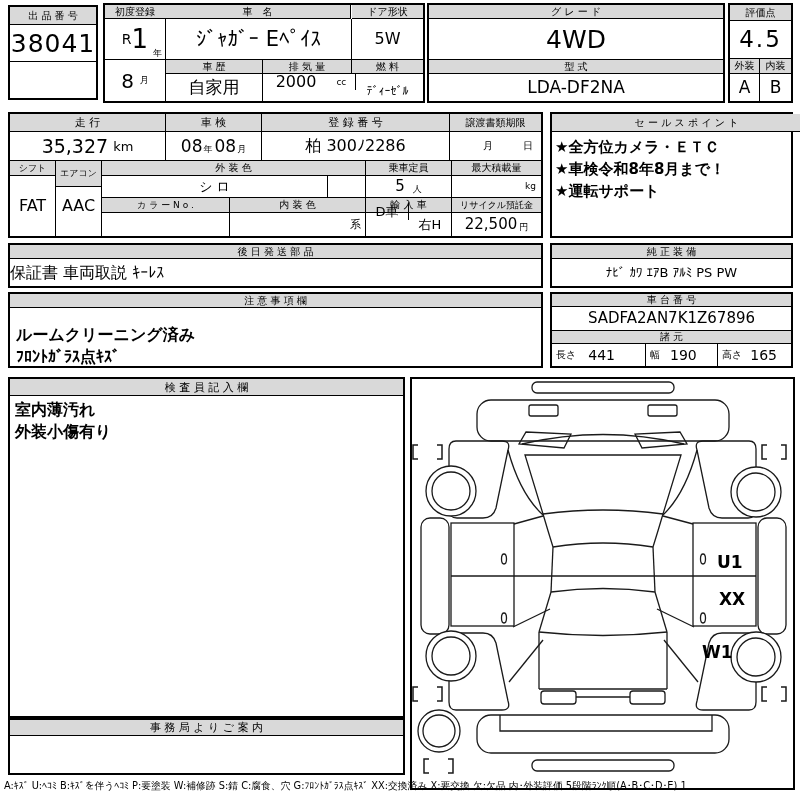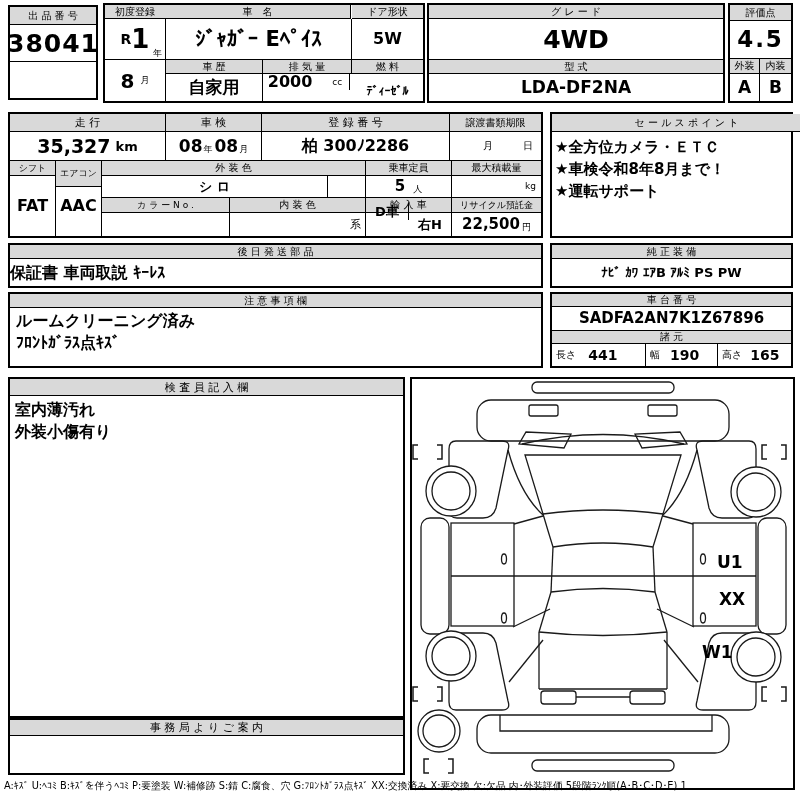--- a/index.html
+++ b/index.html
@@ -4,21 +4,21 @@
 <style>
   html,body{margin:0;padding:0;background:#fff}
   .sheet{position:relative;width:800px;height:800px;background:#fff;color:#000;
          font-family:"DejaVu Sans","Liberation Sans",sans-serif}
   .bx{position:absolute;border:2px solid #000;box-sizing:border-box;background:#fff}
   .c{position:absolute;box-sizing:border-box;display:flex;align-items:center;justify-content:center;
      white-space:nowrap;overflow:hidden;line-height:1}
   .hd{background:#d9d9d9;font-size:11px}
   .br{border-right:1px solid #000}
   .bb{border-bottom:1px solid #000}
-  .v{font-weight:bold}
+  .v{font-weight:normal}
   .left{justify-content:flex-start}
   .right{justify-content:flex-end}
   .lines{position:absolute;box-sizing:border-box;text-align:left}
   .lines div{font-weight:bold;font-size:16px;line-height:22px;white-space:nowrap}
   .legend{position:absolute;left:4px;top:780px;width:793px;font-size:9.8px;white-space:nowrap;overflow:hidden}
   svg text{font-family:"DejaVu Sans","Liberation Sans",sans-serif;font-weight:bold;fill:#000}
 </style>
 </head>
 <body>
 
@@ -39,21 +39,21 @@
     </div>
     <div class="c br" style="left:0;top:55px;width:61px;height:41px">
       <span class="v" style="font-size:20px">8</span>
       <span style="font-size:9px;margin-left:6px">月</span>
     </div>
     <div class="c hd br bb" style="left:60px;top:0;width:186px;height:14px;font-size:10px">車　名</div>
     <div class="c v br bb" style="left:61px;top:14px;width:186px;height:41px;font-size:21px">ｼﾞｬｶﾞｰ Eﾍﾟｲｽ</div>
     <div class="c hd br bb" style="left:61px;top:55px;width:97px;height:14px;font-size:10px">車 歴</div>
     <div class="c v br" style="left:61px;top:69px;width:97px;height:27px;font-size:17px">自家用</div>
     <div class="c hd br bb" style="left:158px;top:55px;width:89px;height:14px;font-size:10px">排 気 量</div>
-    <div class="c br" style="left:156px;top:69px;width:89px;height:16px">
+    <div class="c br" style="left:162px;top:69px;width:89px;height:16px">
       <span class="v" style="font-size:16px">2000</span>
       <span style="font-size:9px;margin-left:20px">cc</span>
     </div>
     <div class="c hd bb" style="left:247px;top:0;width:71px;height:14px;font-size:10px">ドア形状</div>
     <div class="c v bb" style="left:247px;top:14px;width:71px;height:41px;font-size:16px">5W</div>
     <div class="c hd bb" style="left:247px;top:55px;width:71px;height:14px;font-size:10px">燃 料</div>
     <div class="c v" style="left:247px;top:69px;width:71px;height:34px;font-size:12px">ﾃﾞｨｰｾﾞﾙ</div>
   </div>
 
   <div class="bx" style="left:427px;top:3px;width:298px;height:100px">
@@ -143,21 +143,21 @@
     <div class="c v left" style="left:0;top:14px;width:531px;height:27px;font-size:16px;">保証書 車両取説 ｷｰﾚｽ</div>
   </div>
 
   <div class="bx" style="left:550px;top:243px;width:243px;height:45px">
     <div class="c hd bb" style="left:0;top:0;width:239px;height:14px;font-size:10px">純 正 装 備</div>
     <div class="c v" style="left:0;top:14px;width:239px;height:27px;font-size:13px">ﾅﾋﾞ ｶﾜ ｴｱB ｱﾙﾐ PS PW</div>
   </div>
 
   <div class="bx" style="left:8px;top:292px;width:535px;height:76px">
     <div class="c hd bb" style="left:0;top:0;width:531px;height:14px;font-size:10px">注 意 事 項 欄</div>
-    <div class="lines" style="left:0;top:14px;width:531px;height:58px;padding:2px 6px">
+    <div class="lines" style="left:0;top:14px;width:531px;height:58px;padding:16px 6px">
       <div>ルームクリーニング済み</div>
       <div>ﾌﾛﾝﾄｶﾞﾗｽ点ｷｽﾞ</div>
     </div>
   </div>
 
   <div class="bx" style="left:550px;top:292px;width:243px;height:76px">
     <div class="c hd bb" style="left:0;top:0;width:239px;height:13px;font-size:10px">車 台 番 号</div>
     <div class="c v bb" style="left:0;top:13px;width:239px;height:24px;font-size:15px">SADFA2AN7K1Z67896</div>
     <div class="c hd bb" style="left:0;top:37px;width:239px;height:13px;font-size:10px">諸 元</div>
     <div class="c br left" style="left:0;top:50px;width:94px;height:22px;padding-left:4px">

